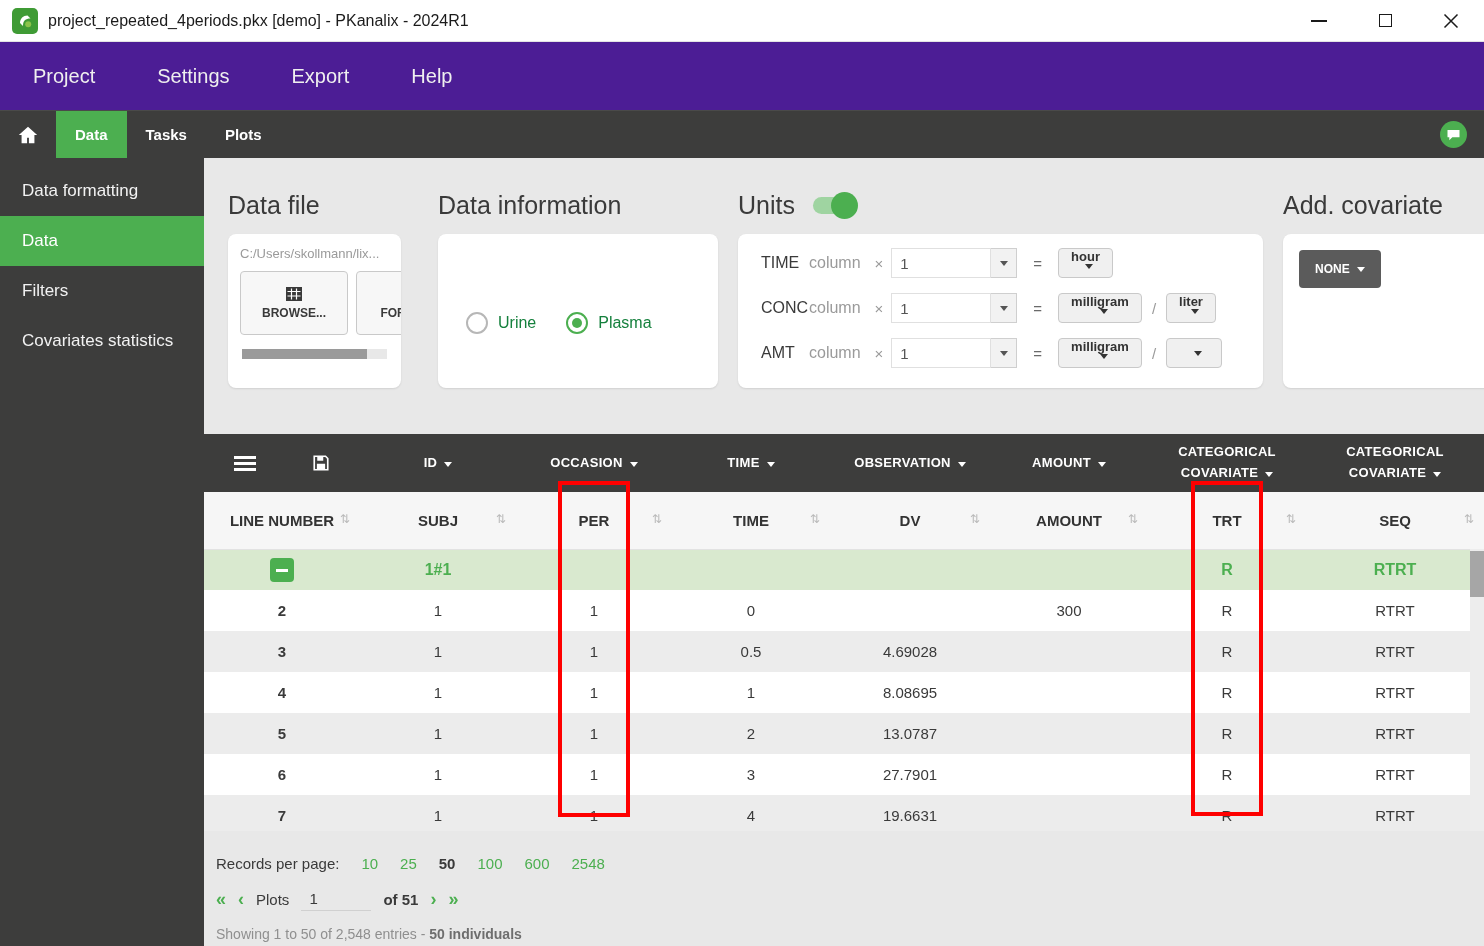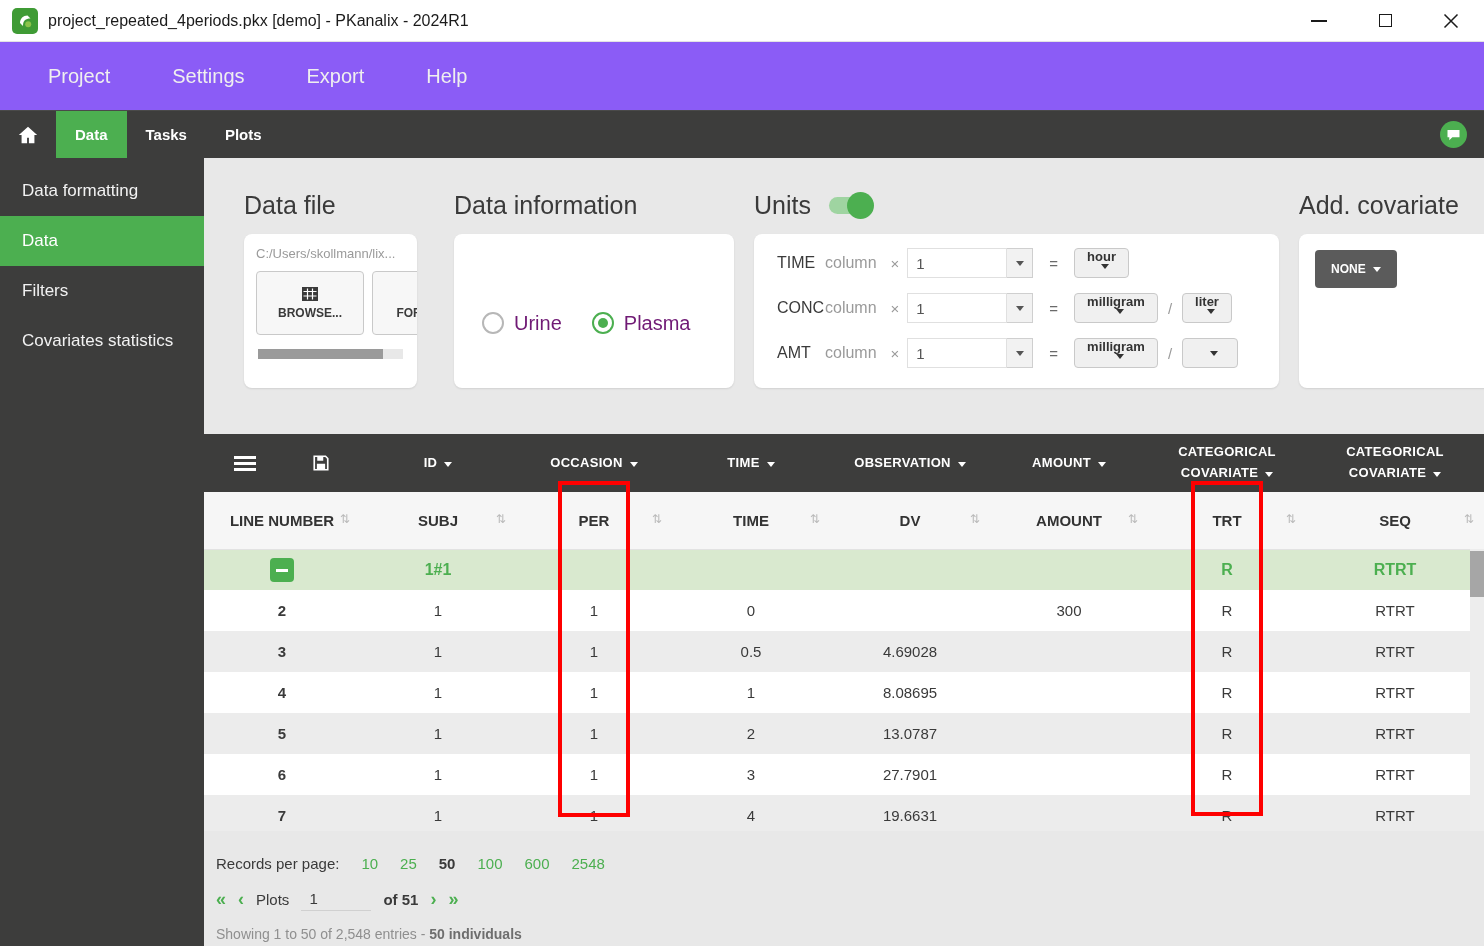--- a/index.html
+++ b/index.html
@@ -11,40 +11,40 @@
   }
   
   .titlebar { height:42px; background:#fff; display:flex; align-items:center;
               padding:0 0 0 12px; border-bottom:1px solid #e3e3e3; }
   .title-text { font-size:16px; color:#1b1b1b; margin-left:10px; }
   .win-controls { margin-left:auto; display:flex; align-items:center; height:100%; }
   .wc { width:66px; height:100%; display:flex; align-items:center; justify-content:center; cursor:default; }
   .minbar { width:16px; height:2px; background:#1a1a1a; display:block; }
   .maxbox { width:13px; height:13px; border:1.5px solid #1a1a1a; display:block; }
   
-  .menubar { height:68px; background:#8b5cf6; display:flex; align-items:center;
-             padding-left:48px; gap:62px; }
+  .menubar { height:68px; background:#4c1d95; display:flex; align-items:center;
+             padding-left:33px; gap:62px; }
   .menu-item { color:#efefef; font-size:20px; cursor:default; }
   
   .tabbar { height:48px; background:#3d3d3c; border-top:1px solid #4a4a49;
             display:flex; align-items:stretch; }
   .home { width:56px; display:flex; align-items:center; justify-content:center; }
   .tab { padding:0 19px; display:flex; align-items:center; color:#fff;
          font-weight:bold; font-size:15px; }
   .tab.active { background:#4caf50; }
   .chat { margin-left:auto; display:flex; align-items:center; padding-right:17px; }
   
   .main { display:flex; height:788px; }
   .sidebar { width:204px; background:#3d3d3c; padding-top:8px; flex:none; }
   .side-item { height:50px; display:flex; align-items:center; padding-left:22px;
                color:#f2f2f2; font-size:17px; }
   .side-item.active { background:#4caf50; color:#fff; }
   .content { flex:1; overflow:hidden; }
   
-  .cards { display:flex; gap:20px; padding:32px 0 16px 24px; align-items:center;margin-left:16px; }
+  .cards { display:flex; gap:20px; padding:32px 0 16px 24px; align-items:center; }
   .card-col { flex:none; }
   .title-row { display:flex; align-items:center; height:30px; margin-bottom:14px; }
   .card-title { font-size:25px; color:#3a3a3a; white-space:nowrap; }
   .card { background:#fff; border-radius:8px; height:154px;
           box-shadow:0 1px 2px rgba(0,0,0,.10); overflow:hidden; }
   
   .df-card { width:173px; padding:12px; }
   .path { font-size:13px; color:#9a9a9a; white-space:nowrap; overflow:hidden; }
   .btn-row { display:flex; gap:8px; margin-top:10px; }
   .file-btn { flex:none; width:108px; height:64px; background:#f7f7f7;
@@ -54,21 +54,21 @@
               color:#3a3a3a; cursor:pointer; }
   .h-scroll { height:10px; background:#e8e8e8; margin:14px 2px 0 2px; position:relative; }
   .h-thumb { position:absolute; left:0; top:0; height:10px; width:86%; background:#9a9a9a; }
   
   .di-card { width:280px; padding:24px 0 0 28px; display:flex; gap:30px; }
   .radio-group { display:flex; align-items:center; gap:10px; }
   .radio { width:22px; height:22px; border-radius:50%; border:2px solid #b7b7b7;
            background:#fff; position:relative; flex:none; }
   .radio.sel { border-color:#4caf50; }
   .radio.sel::after { content:""; position:absolute; inset:4px; border-radius:50%; background:#4caf50; }
-  .radio-label { font-size:20px; color:#701a75; }
+  .radio-label { font-size:16px; color:#15803d; }
   
   .toggle { width:42px; height:17px; background:#9fd4a1; border-radius:9px;
             position:relative; margin-left:18px; flex:none; }
   .toggle .knob { position:absolute; right:-3px; top:-5px; width:27px; height:27px;
                   border-radius:50%; background:#4caf50; }
   .units-card { width:525px; padding:14px 0 0 23px; }
   .unit-row { display:flex; align-items:center; height:30px; margin-bottom:15px; }
   .u-label { width:48px; font-size:16px; color:#3a3a3a; }
   .u-col { font-size:16px; color:#9a9a9a; margin-right:14px; }
   .u-x { font-size:15px; color:#9a9a9a; margin-right:8px; }

